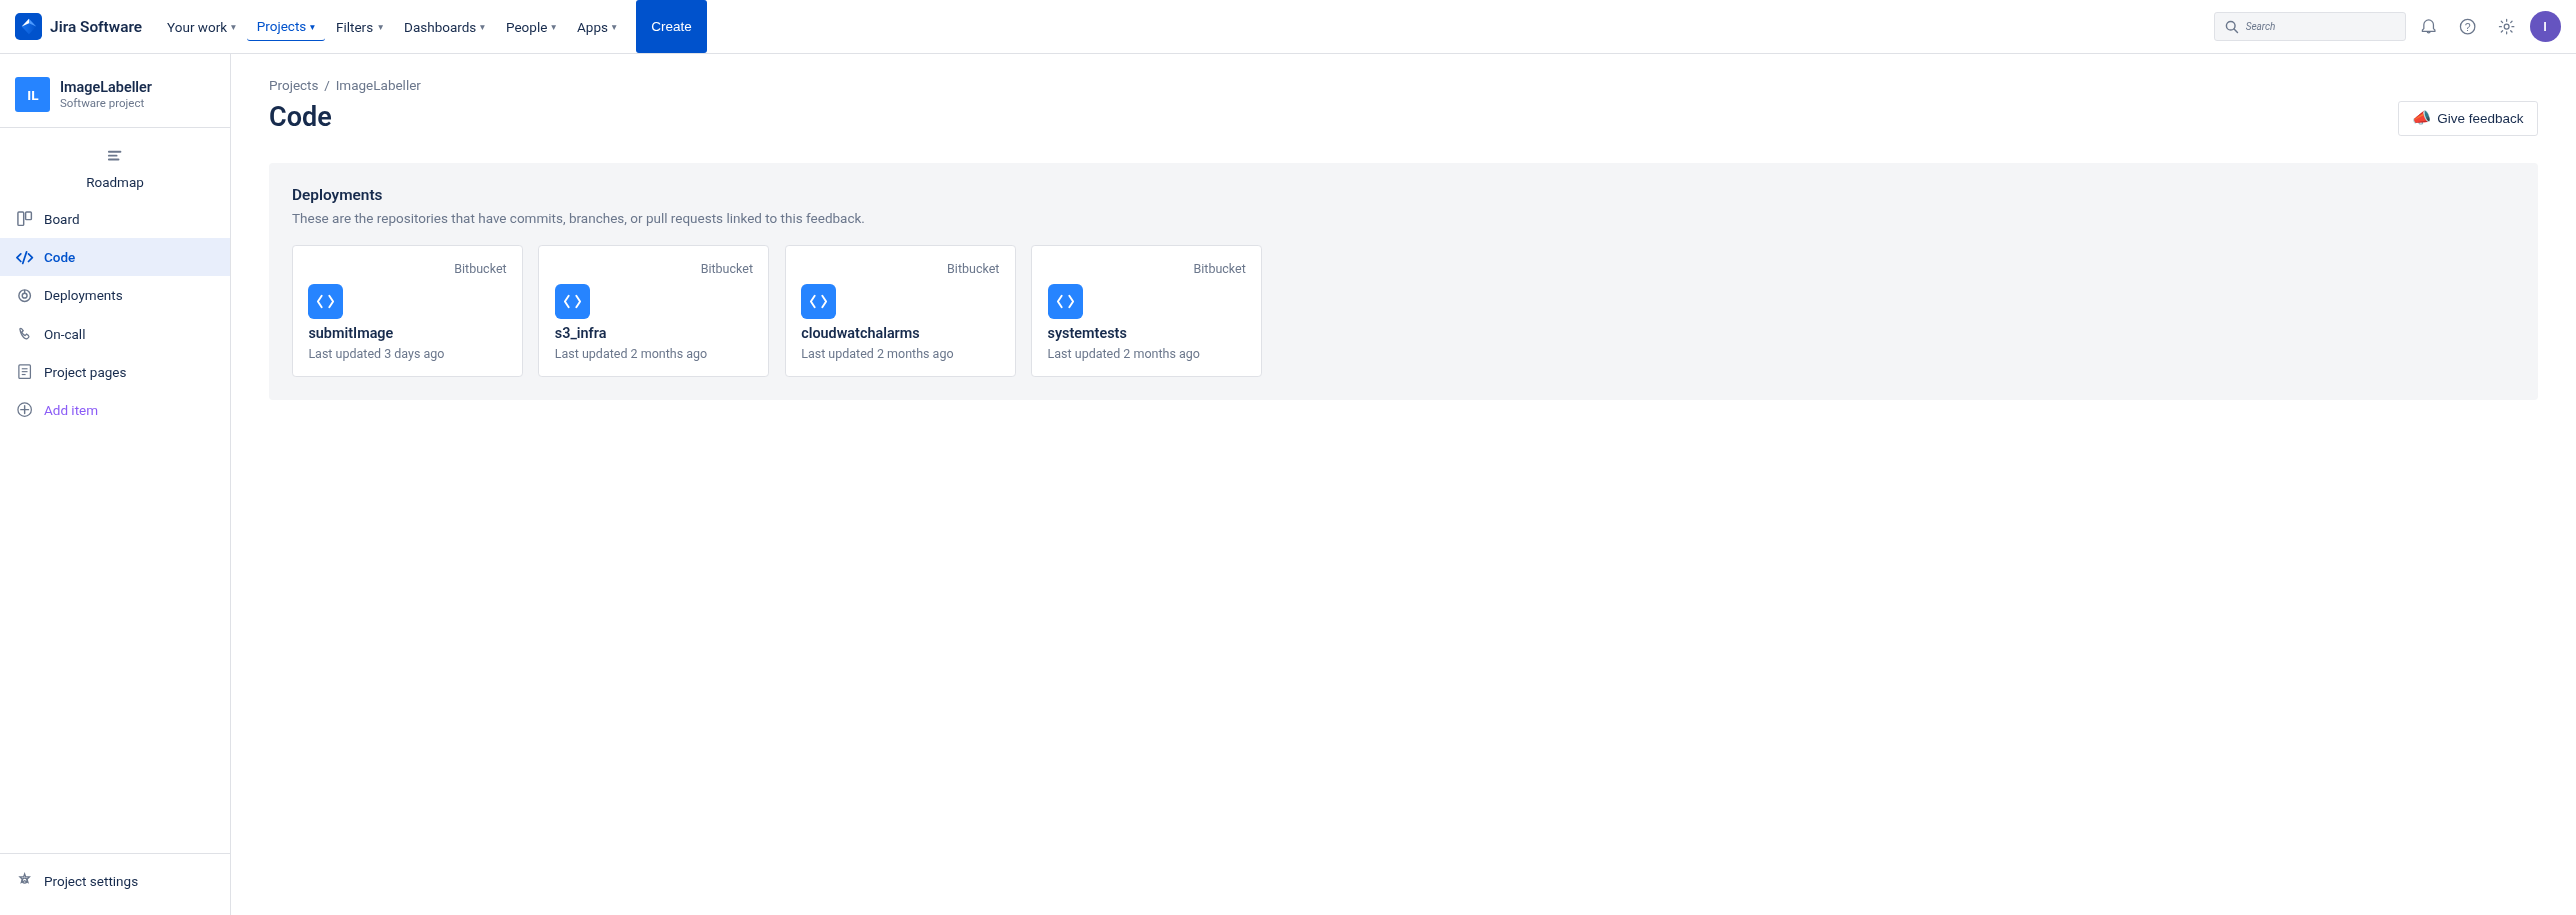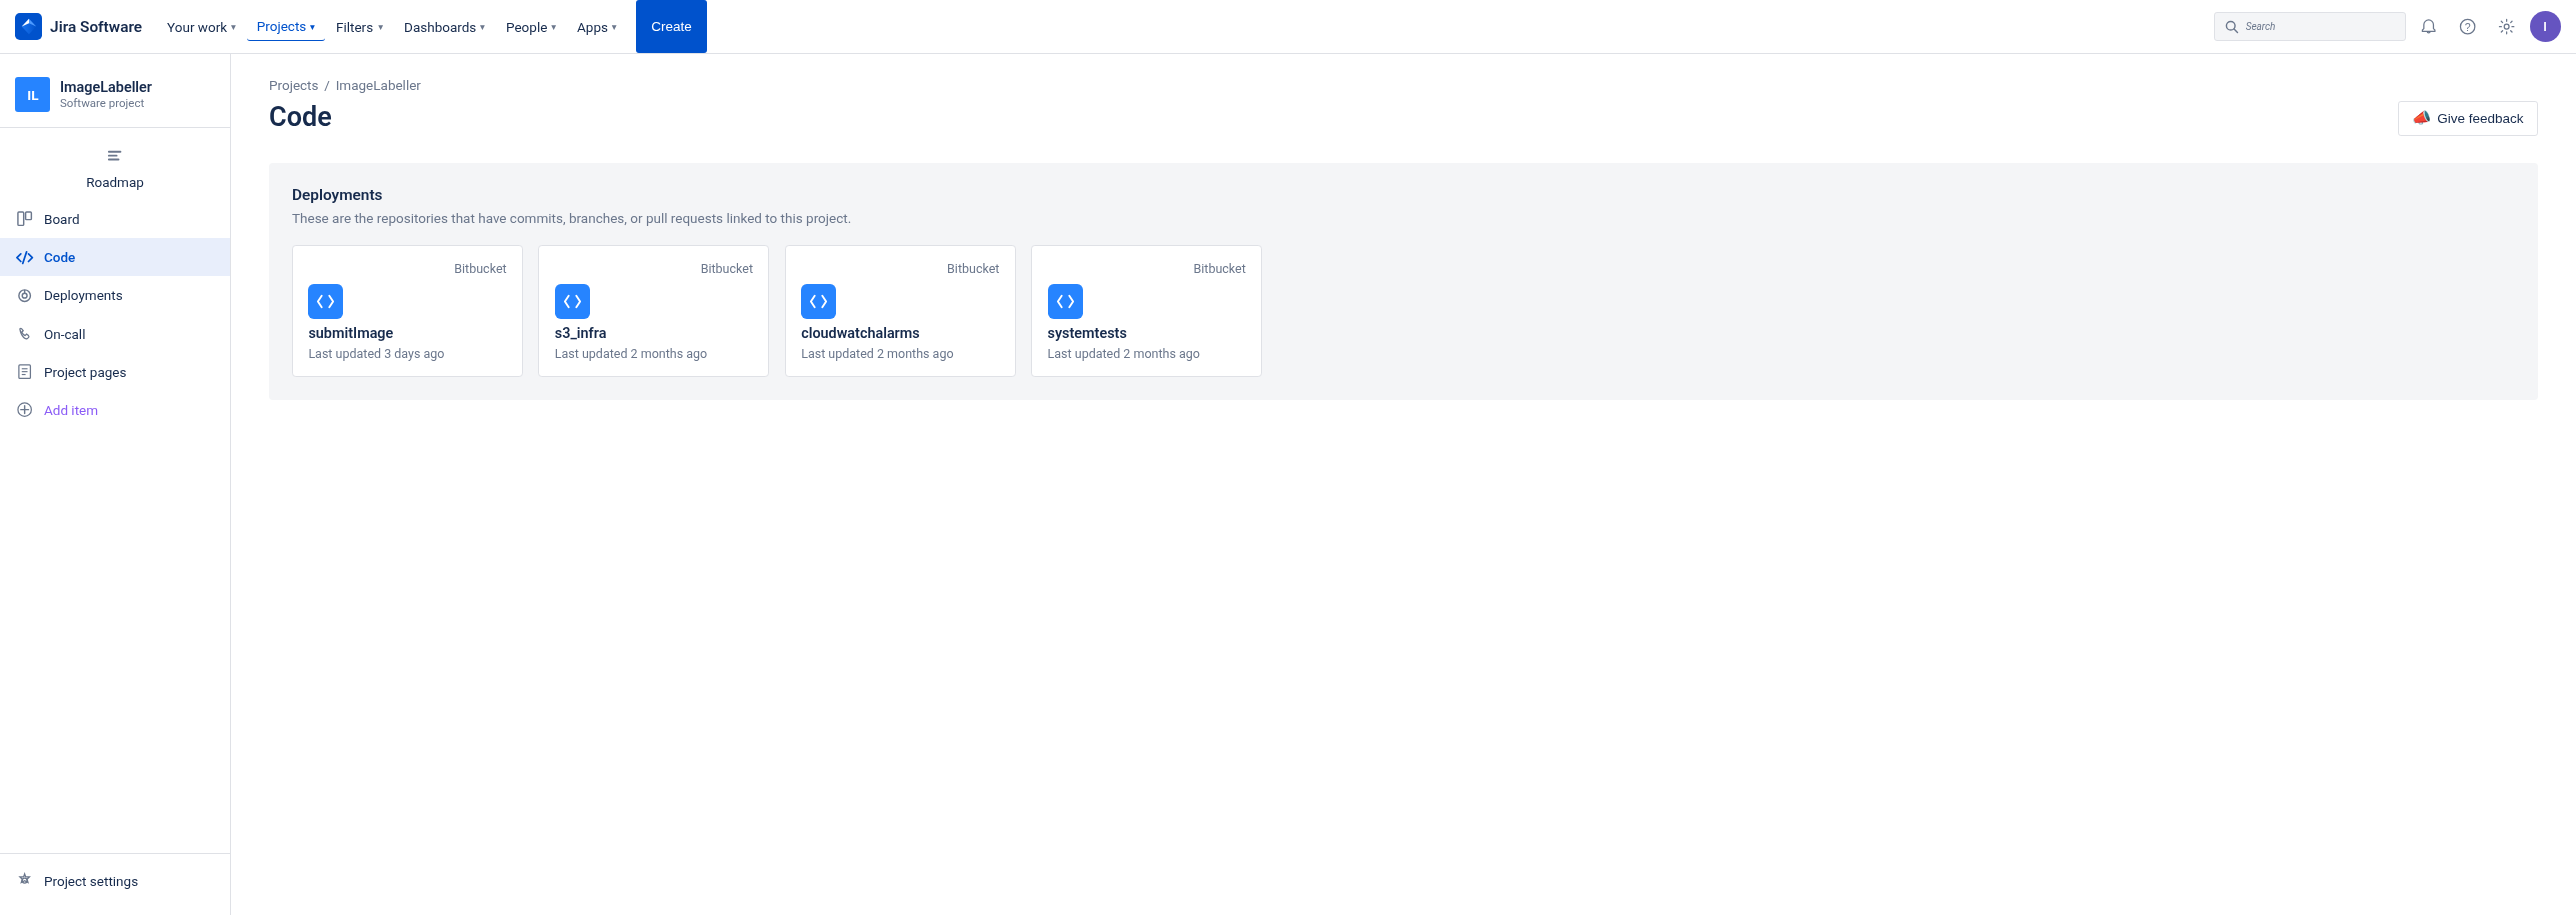--- a/index.html
+++ b/index.html
@@ -202,21 +202,21 @@
     <div style="display:flex;align-items:flex-start;justify-content:space-between;margin-bottom:27px;">
       <h1 style="font-size:27px;font-weight:600;color:#172b4d;">Code</h1>
       <button style="display:flex;align-items:center;gap:5.8px;padding:7.7px 13.5px;border:1px solid #dfe1e6;border-radius:2.9px;background:#fff;cursor:pointer;font-size:13.5px;color:#172b4d;">
         <span style="font-size:15.4px;">📣</span>
         <span>Give feedback</span>
       </button>
     </div>
 
     <div style="background:#f4f5f7;border-radius:3.8px;padding:23px;margin-bottom:31px;">
       <div style="font-size:15.4px;font-weight:600;color:#172b4d;margin-bottom:5.8px;">Deployments</div>
-      <div style="font-size:13.5px;color:#6b778c;margin-bottom:19px;">These are the repositories that have commits, branches, or pull requests linked to this project.</div>
+      <div style="font-size:13.5px;color:#6b778c;margin-bottom:19px;">These are the repositories that have commits, branches, or pull requests linked to this feedback.</div>
 
       <div style="display:flex;gap:15.4px;flex-wrap:wrap;">
 
         <div style="background:#fff;border:1px solid #dfe1e6;border-radius:3.8px;padding:15.4px;width:231px;cursor:pointer;">
           <div style="display:flex;justify-content:flex-end;margin-bottom:7.7px;">
             <span style="font-size:12.5px;color:#6b778c;">Bitbucket</span>
           </div>
           <div style="display:flex;align-items:center;gap:9.6px;margin-bottom:5.8px;">
             <div style="width:35px;height:35px;border-radius:5.8px;background:#2684ff;display:flex;align-items:center;justify-content:center;color:#fff;font-size:12.5px;font-weight:700;flex-shrink:0;">
               <svg width="19" height="19" viewBox="0 0 20 20" fill="none">

